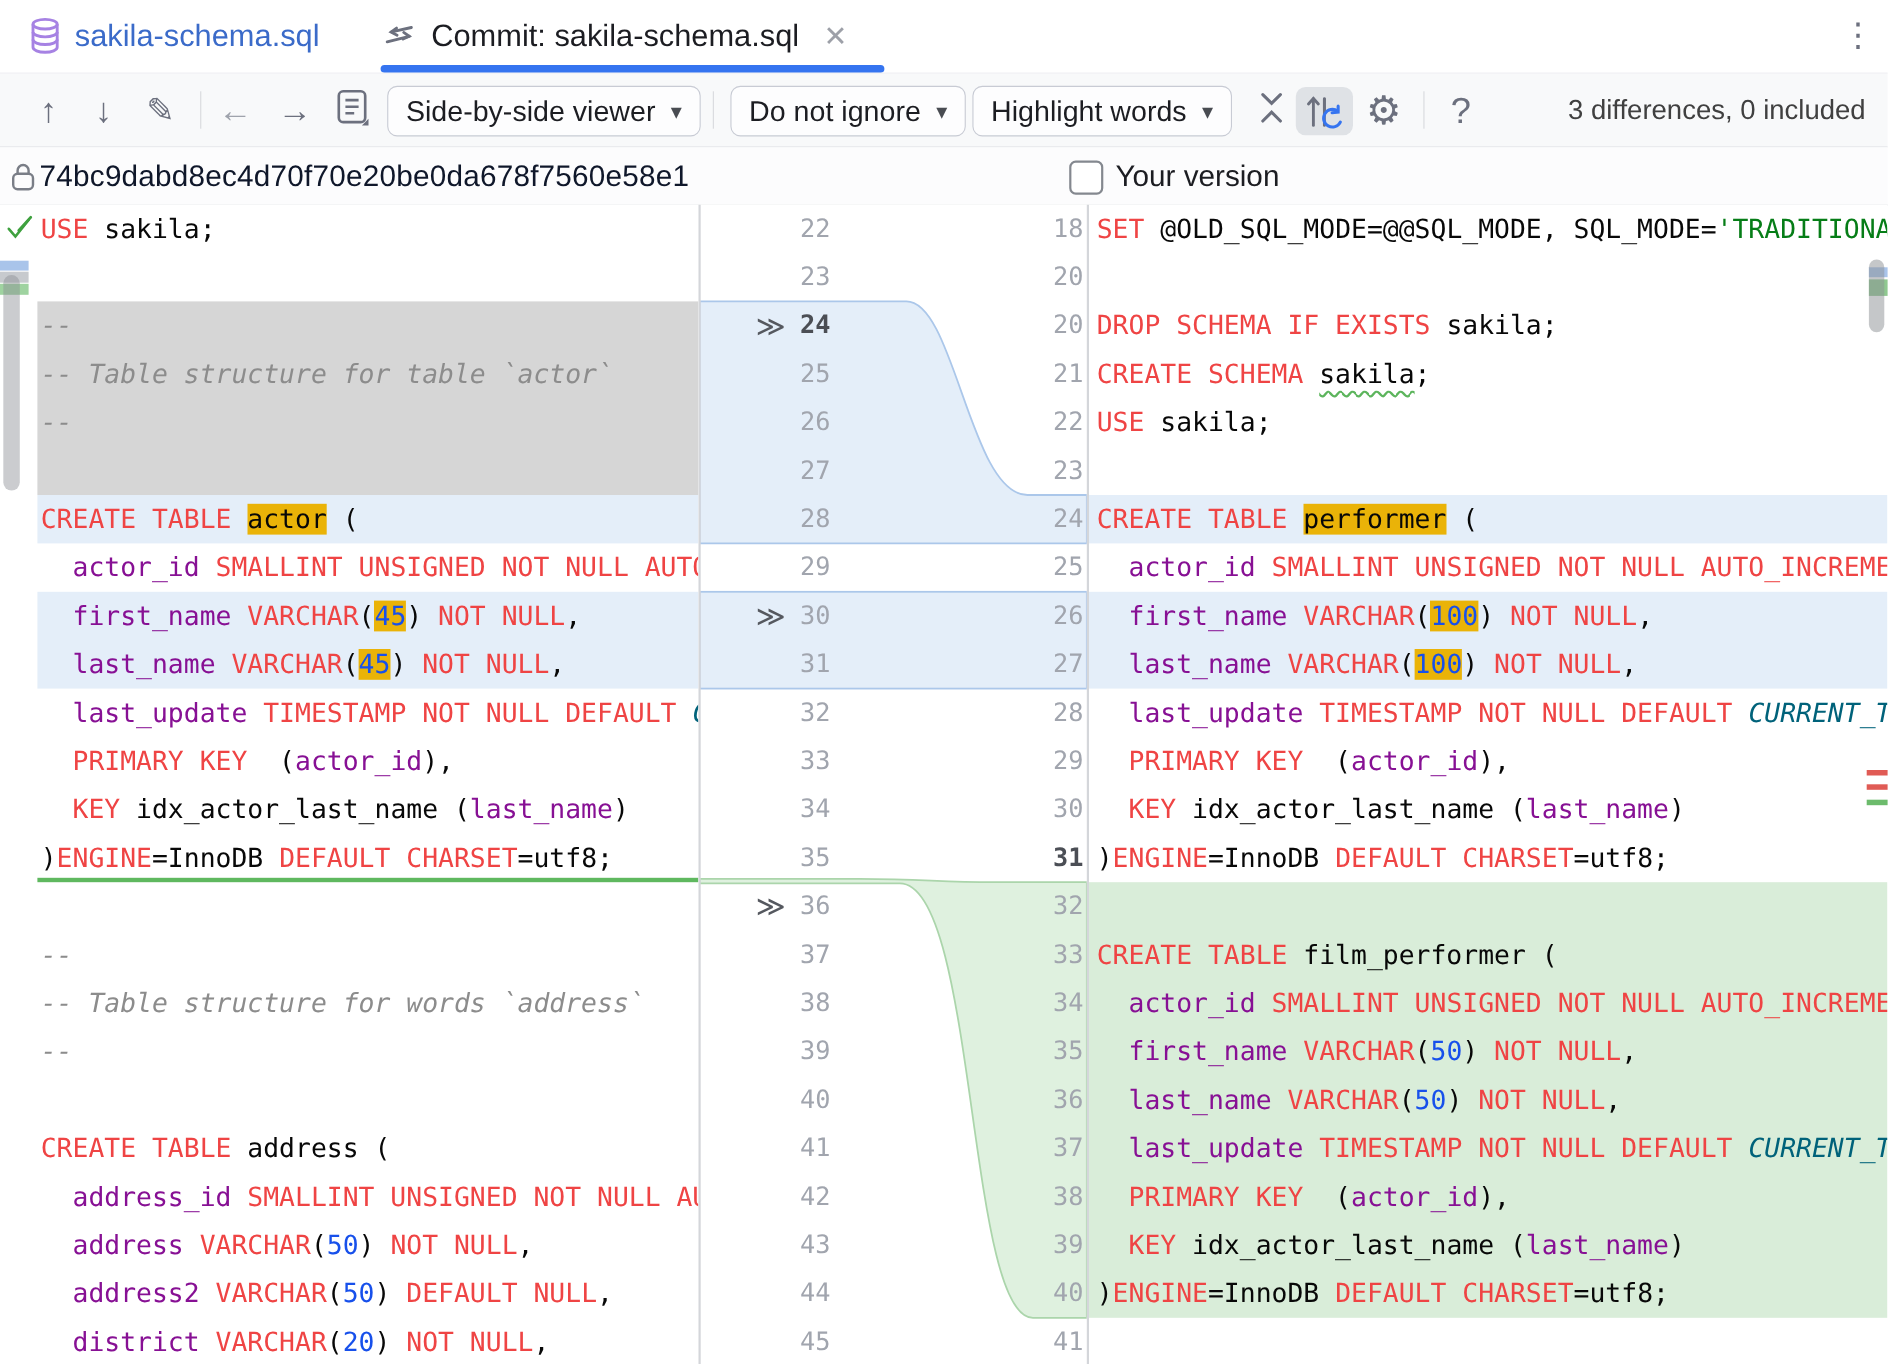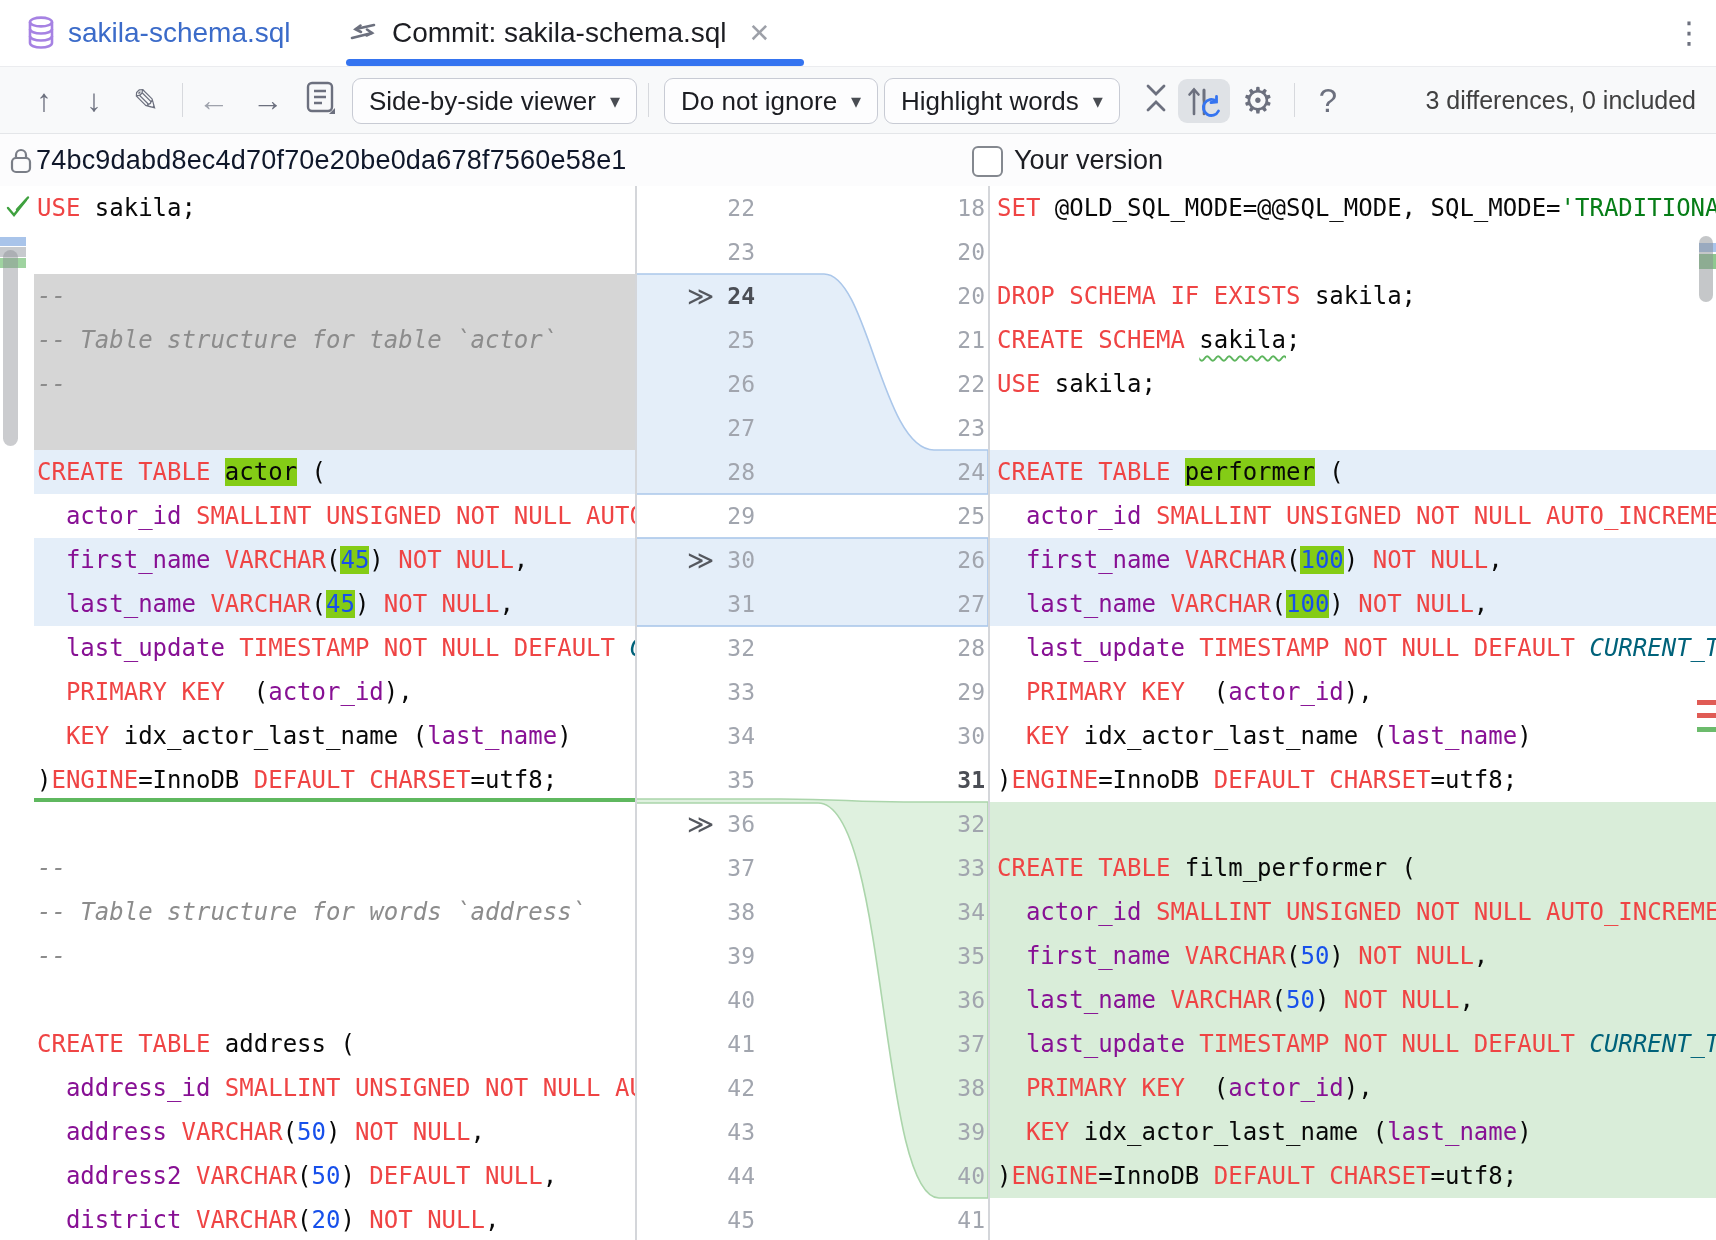--- a/index.html
+++ b/index.html
@@ -46,21 +46,21 @@
     font-family:"DejaVu Sans Mono","Liberation Mono",monospace;font-size:24px;color:#080808;}
   .pane-left .codeline{left:0;width:635px;padding-left:37px;box-sizing:border-box;}
   .pane-right .codeline{left:0;width:727px;padding-left:8px;box-sizing:border-box;}
   .s-kw{color:#ef4444;}
   .s-id{color:#871094;}
   .s-num{color:#1750EB;}
   .s-str{color:#067D17;}
   .s-com{color:#8C8C8C;font-style:italic;}
   .s-fn{color:#00627A;font-style:italic;}
   .s-pl{color:#080808;}
-  .s-hl{background:#84cc16;}
+  .s-hl{background:#eab308;}
   .s-sq{text-decoration:underline wavy #5DB55D 2px;text-underline-offset:7px;}
   .gut-row{position:absolute;left:0;width:352px;height:44px;margin-left:35px;}
   .gut-ln,.gut-rn{position:absolute;top:0;height:44px;line-height:44px;text-align:right;
     font-family:"DejaVu Sans Mono","Liberation Mono",monospace;font-size:23px;color:#A1A5AE;}
   .gut-ln{left:14px;width:70px;}
   .gut-rn{left:230px;width:84px;}
   .gnum-bold{color:#4B4E55;font-weight:bold;}
   .gut-mk{position:absolute;left:16px;top:0;height:44px;line-height:44px;font-size:26px;color:#55585F;}
   .gut-cb{position:absolute;left:322px;top:8px;width:26px;height:26px;border:2px solid #84888F;border-radius:6px;background:#fff;box-sizing:border-box;}
   

